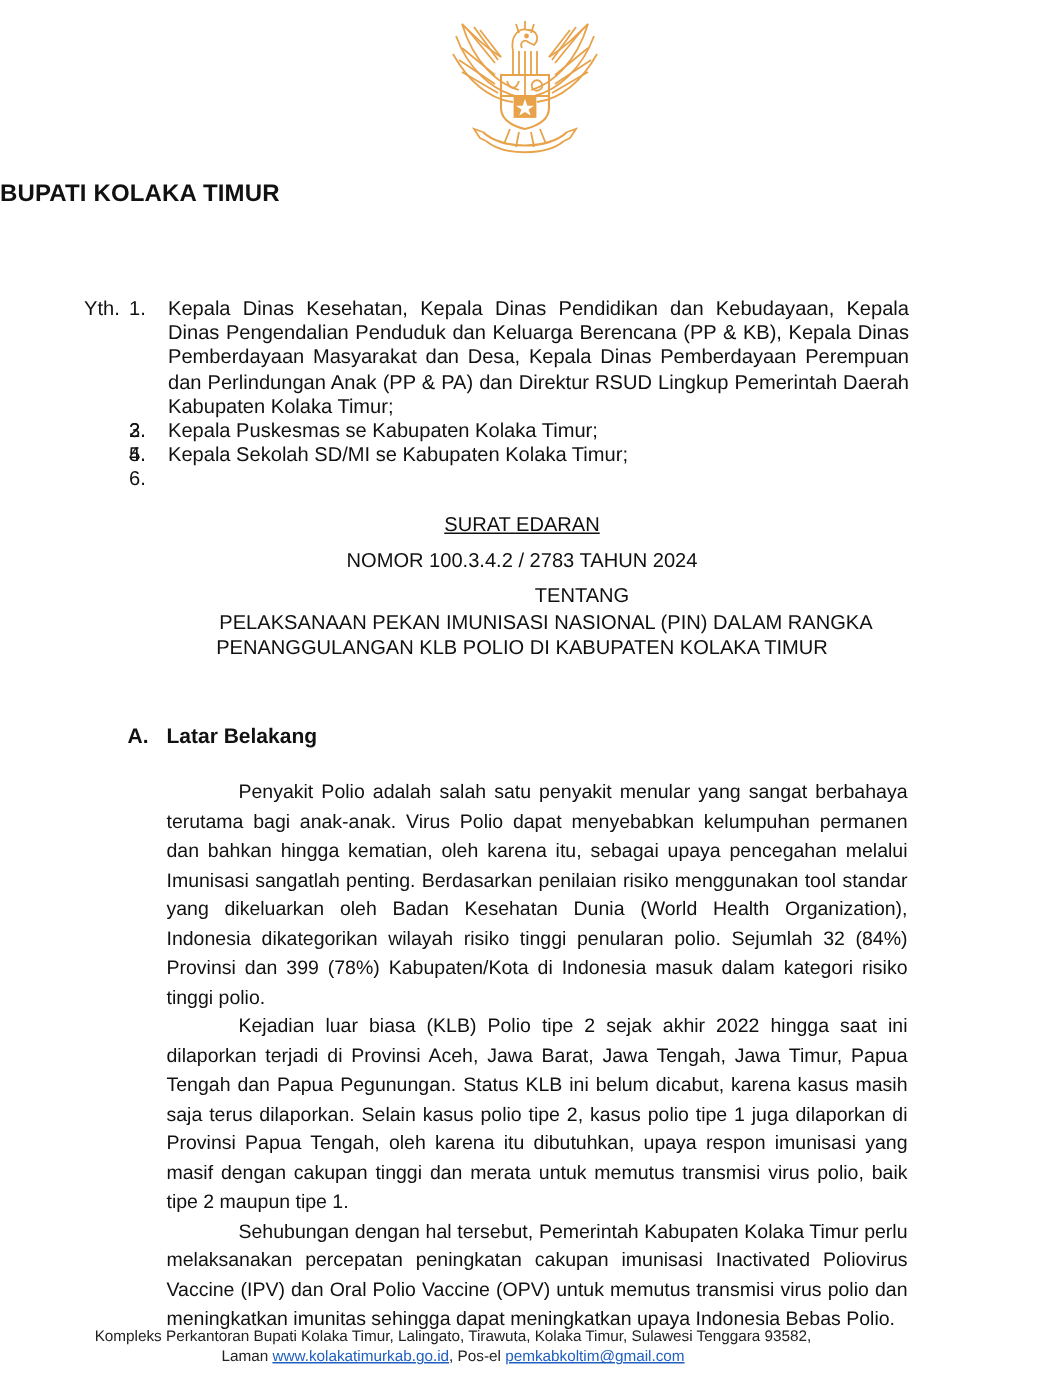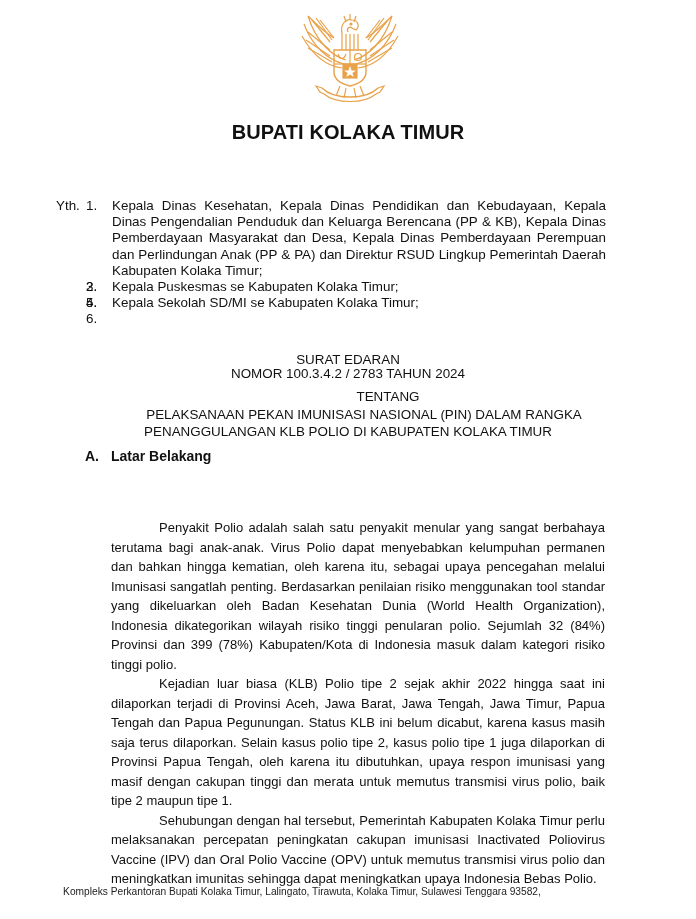--- a/index.html
+++ b/index.html
@@ -20,23 +20,22 @@
       left: 296px;
       top: 2px;
       width: 108px;
       height: 104px;
     }
     .org-title {
       position: absolute;
       left: 0;
       width: 696px;
       top: 121px;
-      text-align: center;
       font-weight: bold;
-      font-size: 20px;
+      font-size: 16px;
       letter-spacing: 0.1px;
     }
     .recipients {
       position: absolute;
       left: 86px;
       top: 170px;
       width: 520px;
       font-size: 13.4px;
       line-height: 16.2px;
       margin-top: 28px;
@@ -65,21 +64,21 @@
       position: absolute;
       left: 0;
       width: 696px;
       text-align: center;
       font-size: 13.4px;
       line-height: 16.5px;
     }
     .section-heading {
       position: absolute;
       left: 85px;
-      top: 448px;
+      top: 482px;
       font-size: 14px;
       font-weight: bold;
     }
     .section-heading .letter {
       display: inline-block;
       width: 26px;
     }
     .body-text {
       position: absolute;
       left: 111px;
@@ -188,31 +187,36 @@
   </div>
   <div class="rec-item">
     <span class="num">5.</span>
     <span class="txt">Kepala Sekolah SD/MI se Kabupaten Kolaka Timur;</span>
   </div>
   <div class="rec-item">
     <span class="num">6.</span>
   </div>
 </div>
 
-<div class="center-block" style="top:352px;">SURAT EDARAN</div>
+<div class="center-block" style="top:342px;text-decoration:underline;">SURAT EDARAN</div>
 <div class="center-block" style="top:366px;">NOMOR 100.3.4.2 /  2783  TAHUN 2024</div>
 <div class="center-block" style="top:389px;padding-left:40px;">TENTANG</div>
 <div class="center-block" style="top:407px;padding-left:16px;">PELAKSANAAN PEKAN IMUNISASI NASIONAL (PIN) DALAM RANGKA</div>
 <div class="center-block" style="top:424px;">PENANGGULANGAN KLB POLIO DI KABUPATEN KOLAKA TIMUR</div>
 
 <div class="section-heading">
   <span class="letter">A.</span><span>Latar Belakang</span>
 </div>
 
 <div class="body-text">
   <p class="para">Penyakit Polio adalah salah satu penyakit menular yang sangat berbahaya terutama bagi anak-anak. Virus Polio dapat menyebabkan kelumpuhan permanen dan bahkan hingga kematian, oleh karena itu, sebagai upaya pencegahan melalui Imunisasi sangatlah penting. Berdasarkan penilaian risiko menggunakan tool standar yang dikeluarkan oleh Badan Kesehatan Dunia (World Health Organization), Indonesia dikategorikan wilayah risiko tinggi penularan polio. Sejumlah 32 (84%) Provinsi dan 399 (78%) Kabupaten/Kota di Indonesia masuk dalam kategori risiko tinggi polio.</p>
   <p class="para">Kejadian luar biasa (KLB) Polio tipe 2 sejak akhir 2022 hingga saat ini dilaporkan terjadi di Provinsi Aceh, Jawa Barat, Jawa Tengah, Jawa Timur, Papua Tengah dan Papua Pegunungan. Status KLB ini belum dicabut, karena kasus masih saja terus dilaporkan. Selain kasus polio tipe 2, kasus polio tipe 1 juga dilaporkan di Provinsi Papua Tengah, oleh karena itu dibutuhkan, upaya respon imunisasi yang masif dengan cakupan tinggi dan merata untuk memutus transmisi virus polio, baik tipe 2 maupun tipe 1.</p>
   <p class="para">Sehubungan dengan hal tersebut, Pemerintah Kabupaten Kolaka Timur perlu melaksanakan percepatan peningkatan cakupan imunisasi Inactivated Poliovirus Vaccine (IPV) dan Oral Polio Vaccine (OPV) untuk memutus transmisi virus polio dan meningkatkan imunitas sehingga dapat meningkatkan upaya Indonesia Bebas Polio.</p>
 </div>
 
 <div class="footer">
   <div>Kompleks Perkantoran Bupati Kolaka Timur, Lalingato, Tirawuta, Kolaka Timur, Sulawesi Tenggara 93582,</div>
+  <div>
+    <span>Laman</span>
+    <a style="color: rgb(31, 95, 191);">www.kolakatimurkab.go.id</a><span>, Pos-el</span>
+    <a style="color: rgb(31, 95, 191);">pemkabkoltim@gmail.com</a>
+  </div>
 </div>
 
 </body></html>

